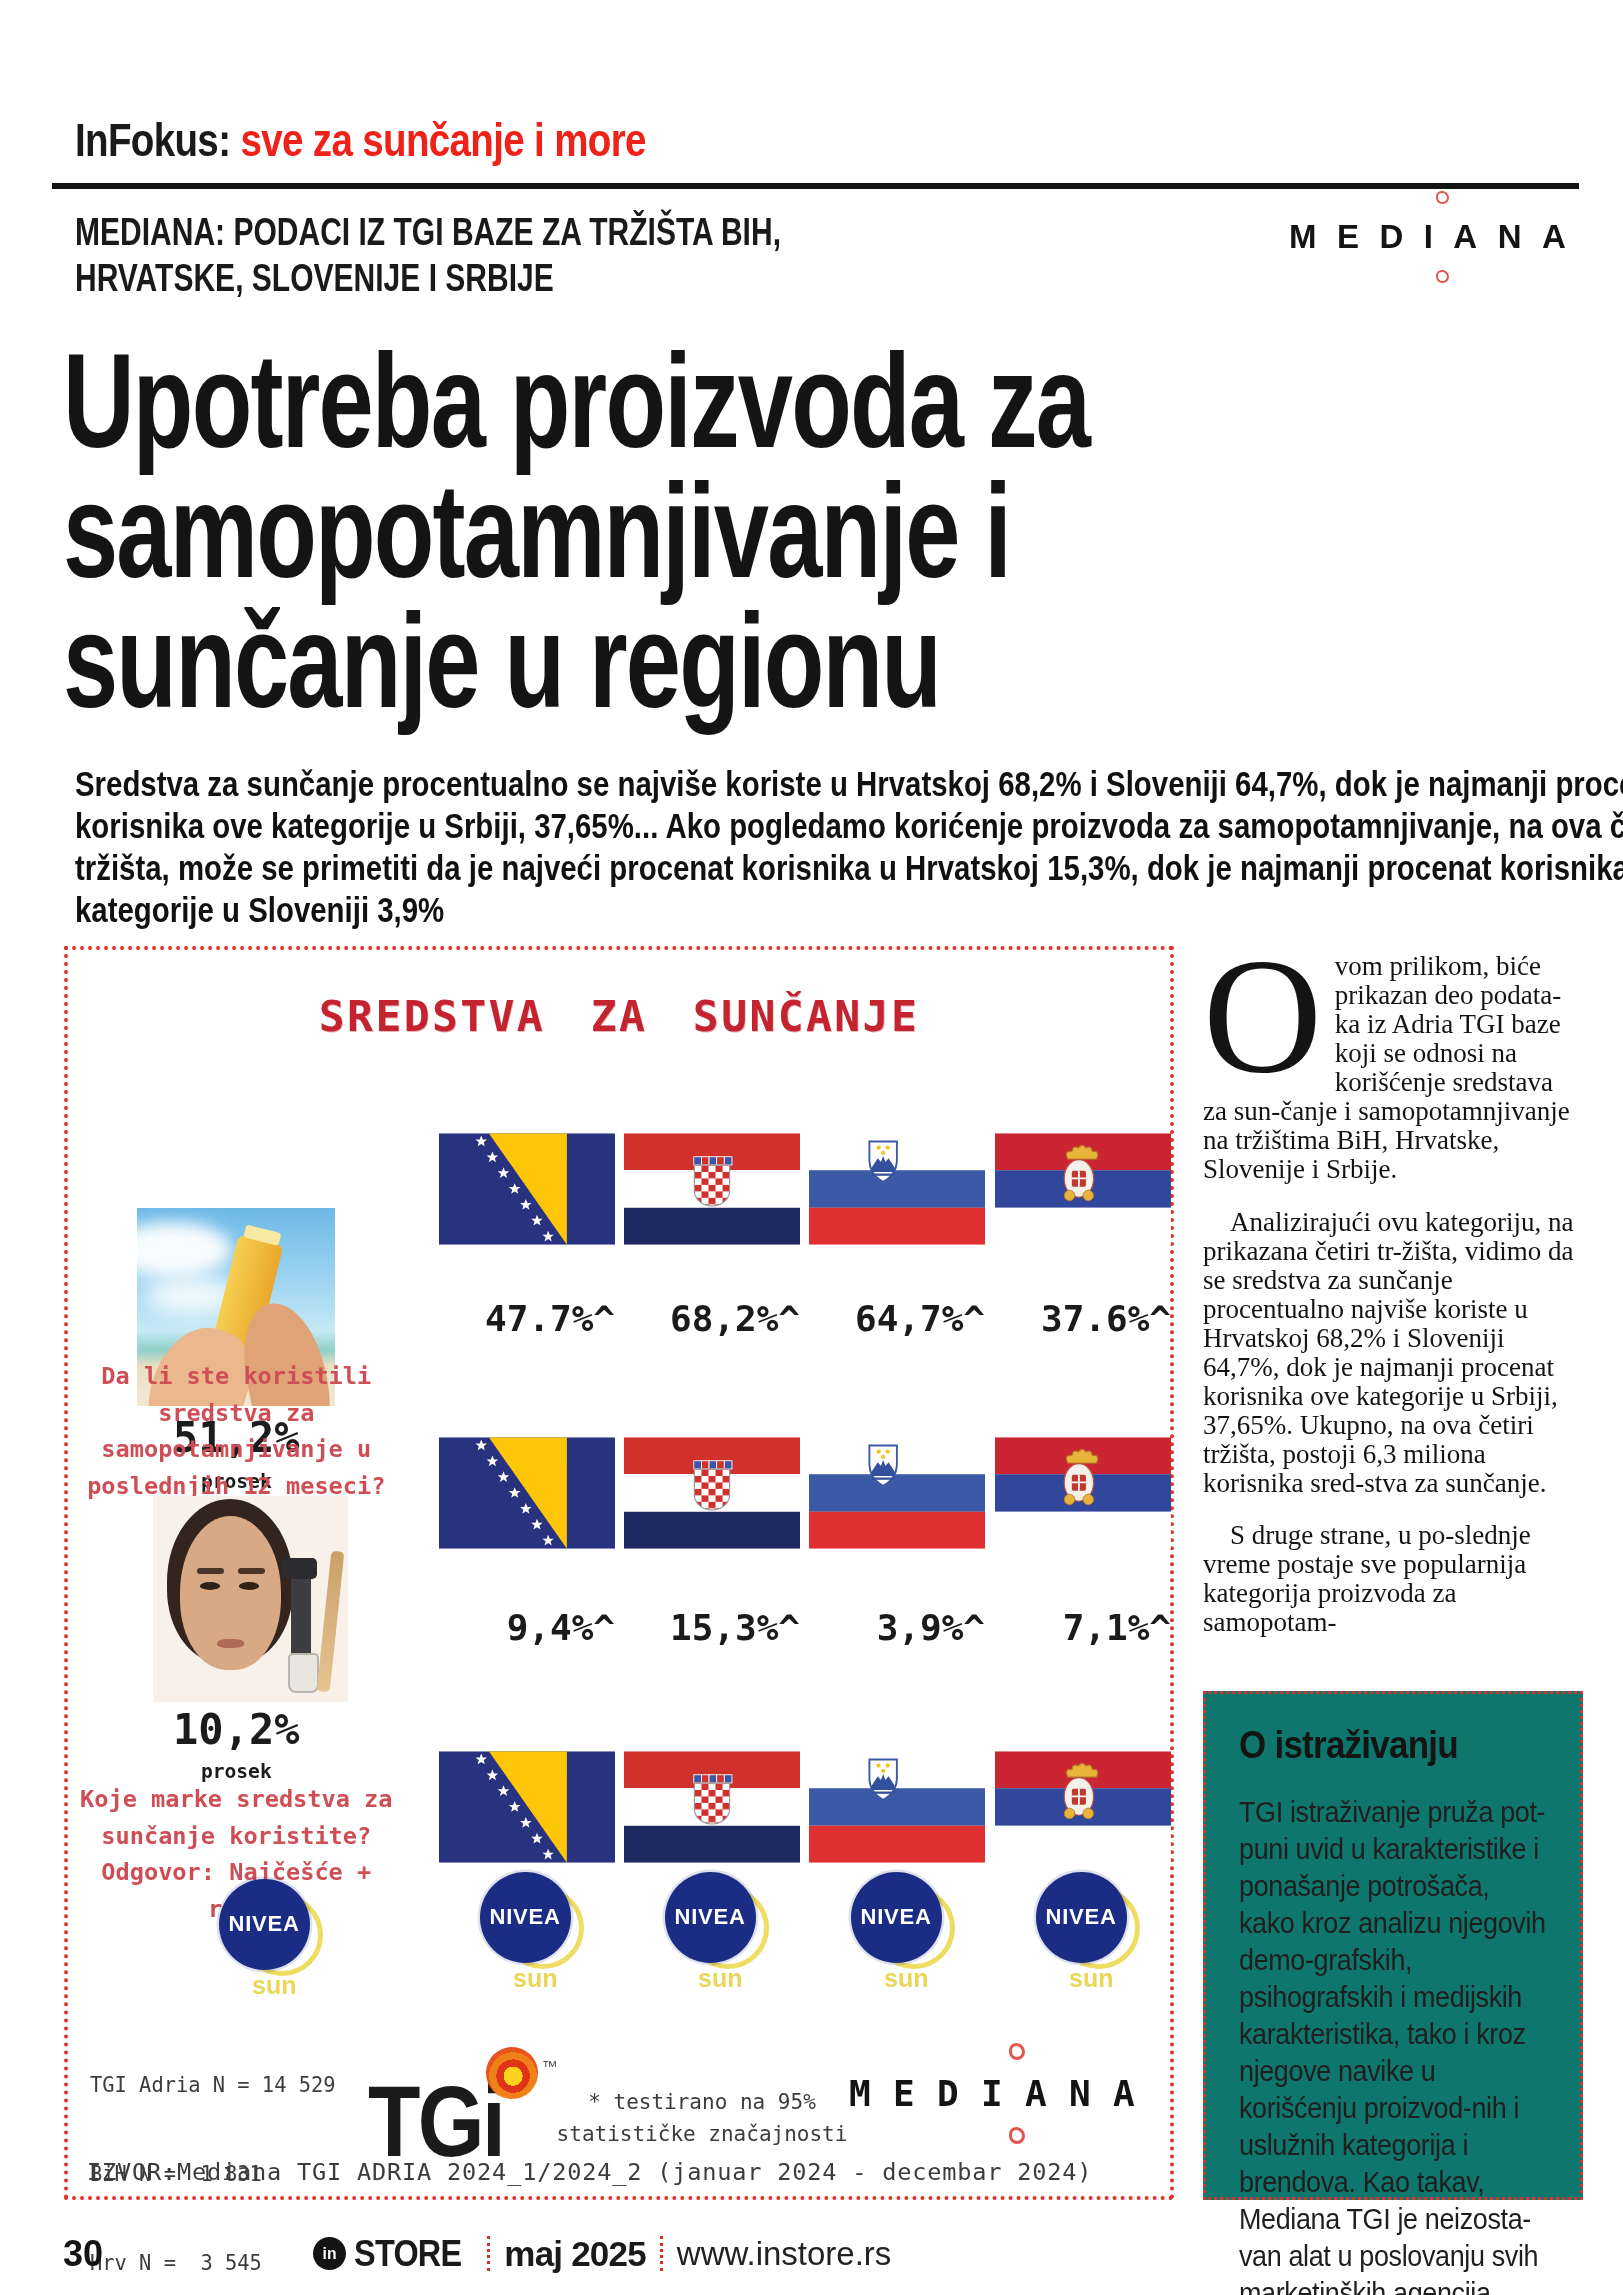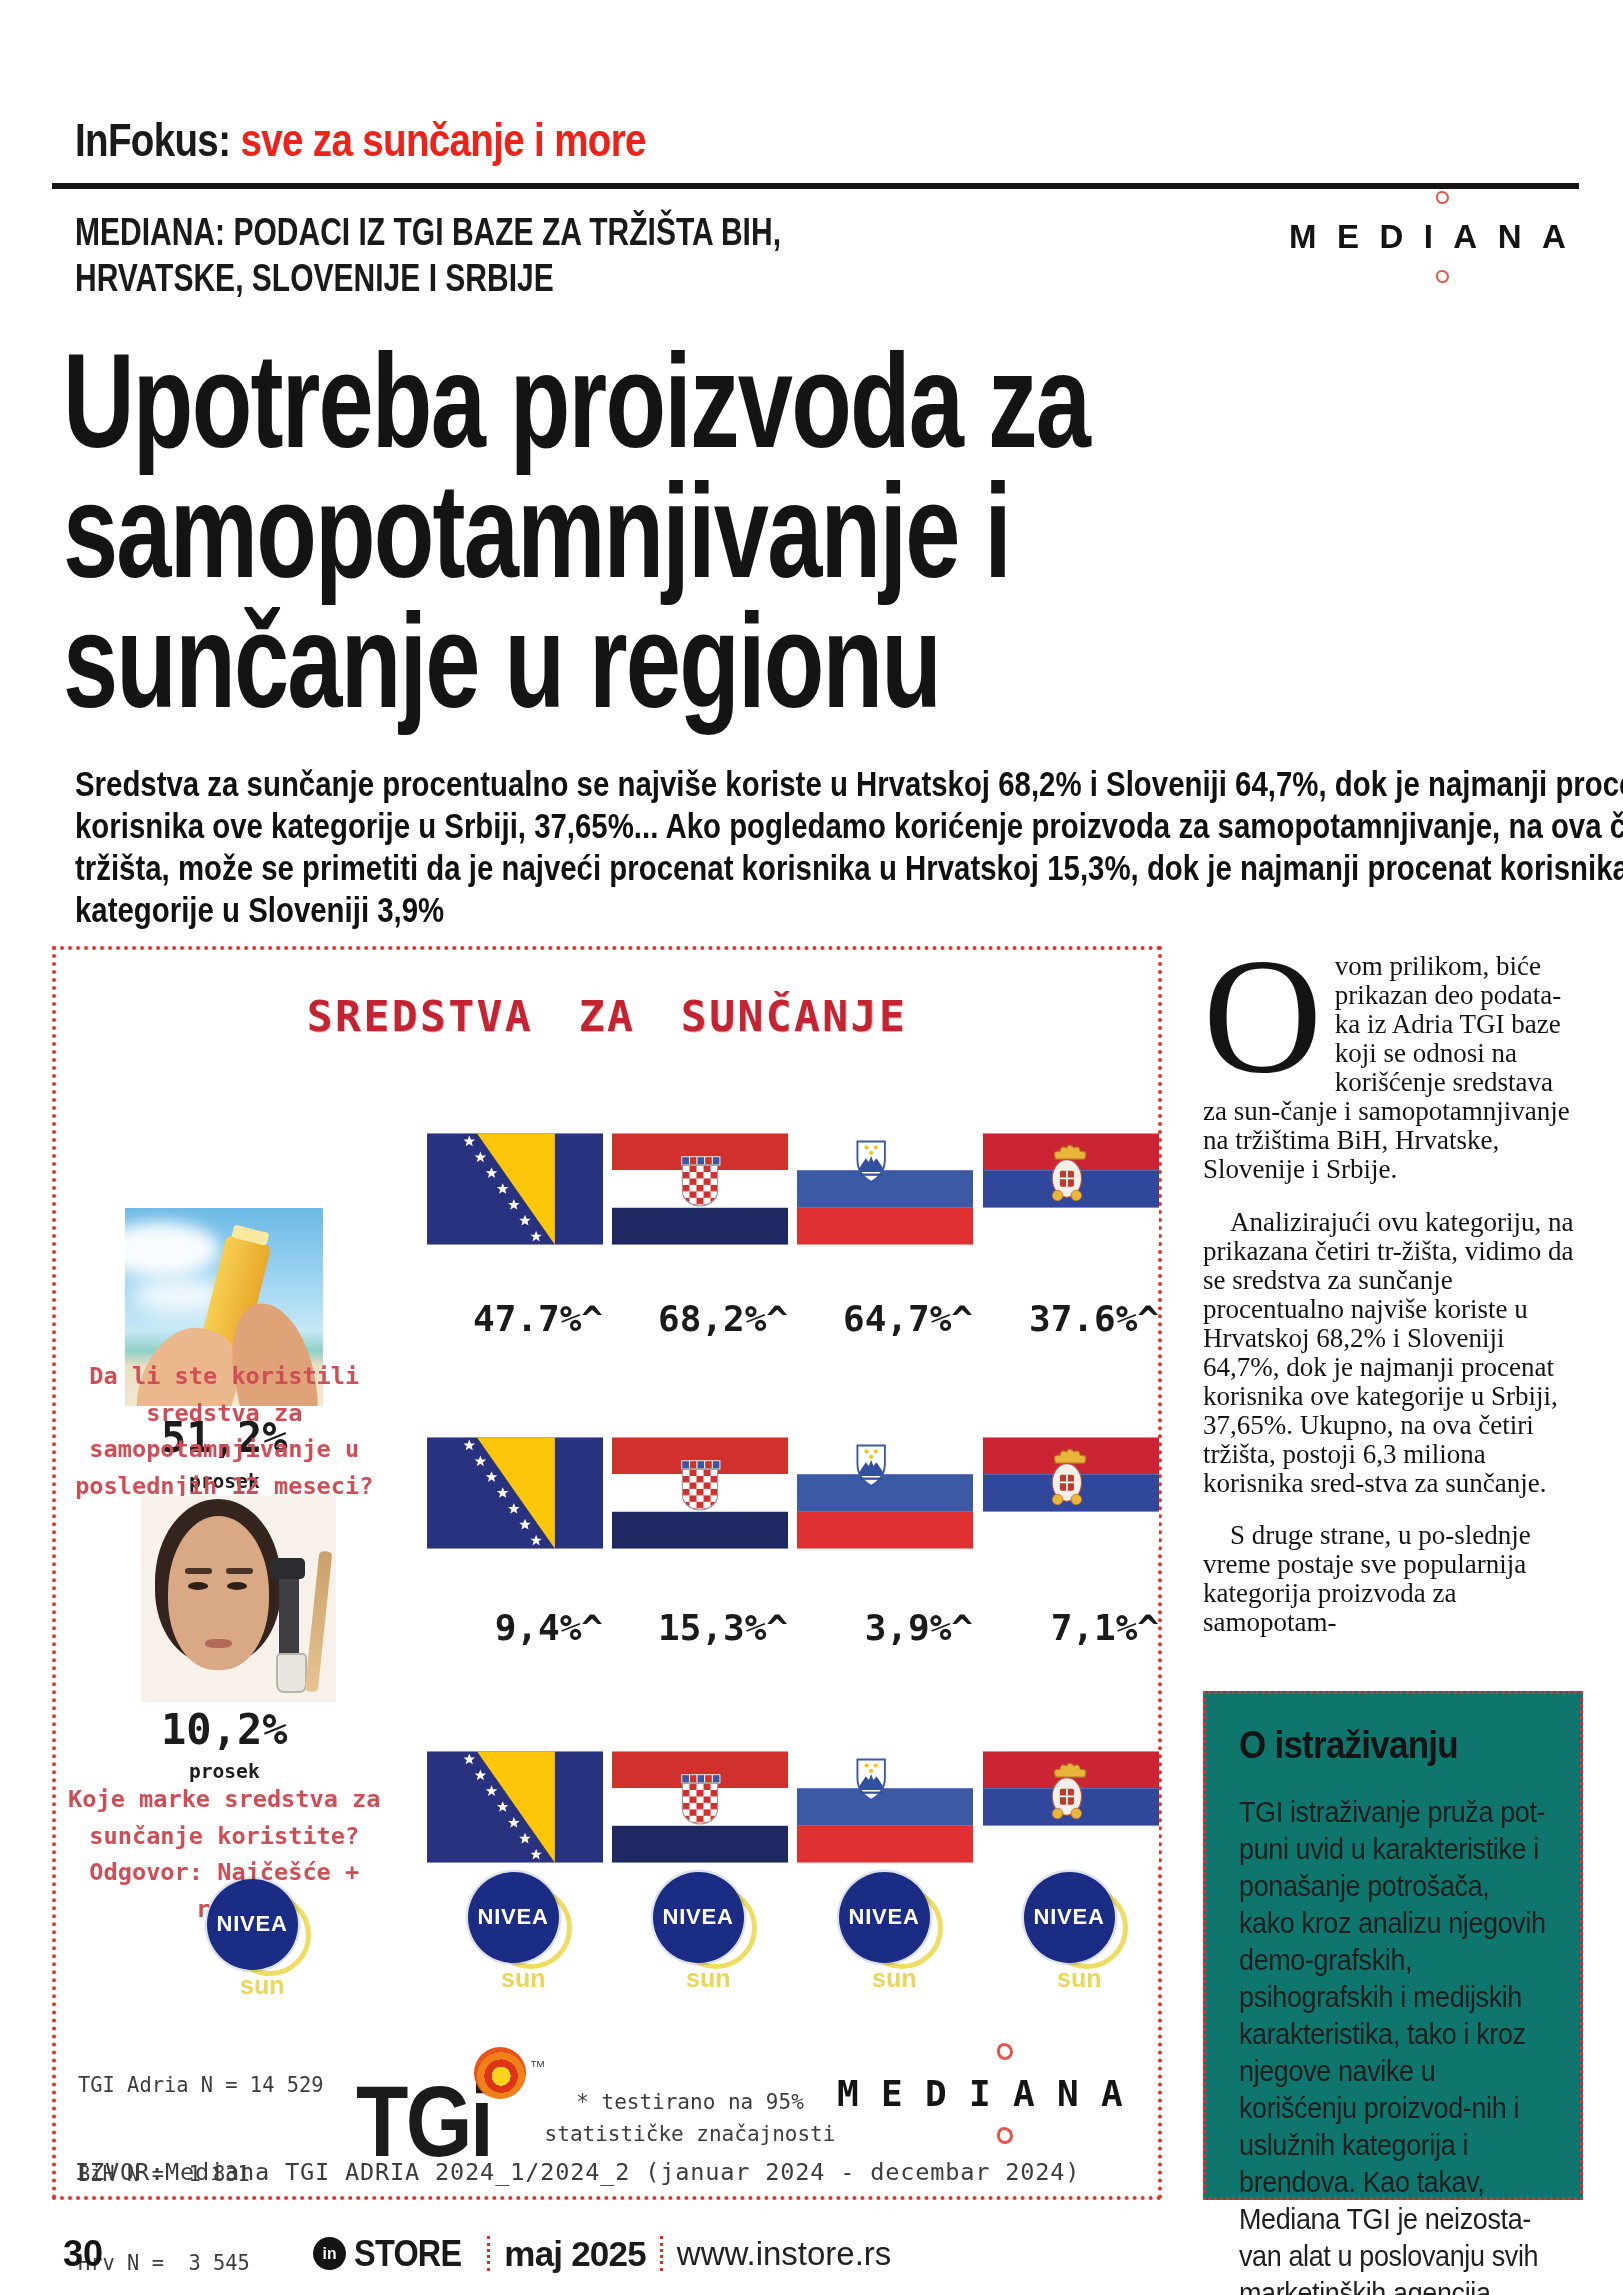--- a/index.html
+++ b/index.html
@@ -23,21 +23,21 @@
   .mlogo-head { position:absolute; left:1289px; top:218px; font-size:33px; }
   .mlogo-info { position:absolute; left:781px; top:1123px; font-size:36px; }
 
   
   .headline { position:absolute; left:63px; top:336px; width:136%; font-size:134px; font-weight:bold;
               line-height:0.97; letter-spacing:-2.4px; transform:scaleX(0.74); transform-origin:0 0; color:#141414; }
   .intro { position:absolute; left:75px; top:763px; width:119%; font-size:35px; font-weight:bold;
            line-height:1.2; transform:scaleX(0.84); transform-origin:0 0; color:#111; }
 
   
-  .igbox { position:absolute; left:52px; top:946px; width:1110px; height:1254px;
+  .igbox { position:absolute; left:64px; top:946px; width:1110px; height:1254px;
            border:4.7px dotted #e23126; box-sizing:border-box;
            font-family:"DejaVu Sans Mono", monospace; }
   .igbox > * { position:absolute; }
   .ig-title { top:41px; left:0; width:100%; text-align:center; font-size:43px; font-weight:bold;
               color:#c32430; letter-spacing:2.4px; word-spacing:17.3px;
               text-shadow:0.8px 0.8px 0 #e8b9bb; }
   .q { left:6.3px; width:324px; text-align:center; font-size:23.6px; font-weight:bold;
        color:#cf4e55; line-height:1.55; }
   .q1 { top:116px; } .q2 { top:408px; } .q3 { top:831px; }
   .avg { left:6.3px; width:324px; text-align:center; font-size:42px; font-weight:bold; color:#1c1c1c; }

